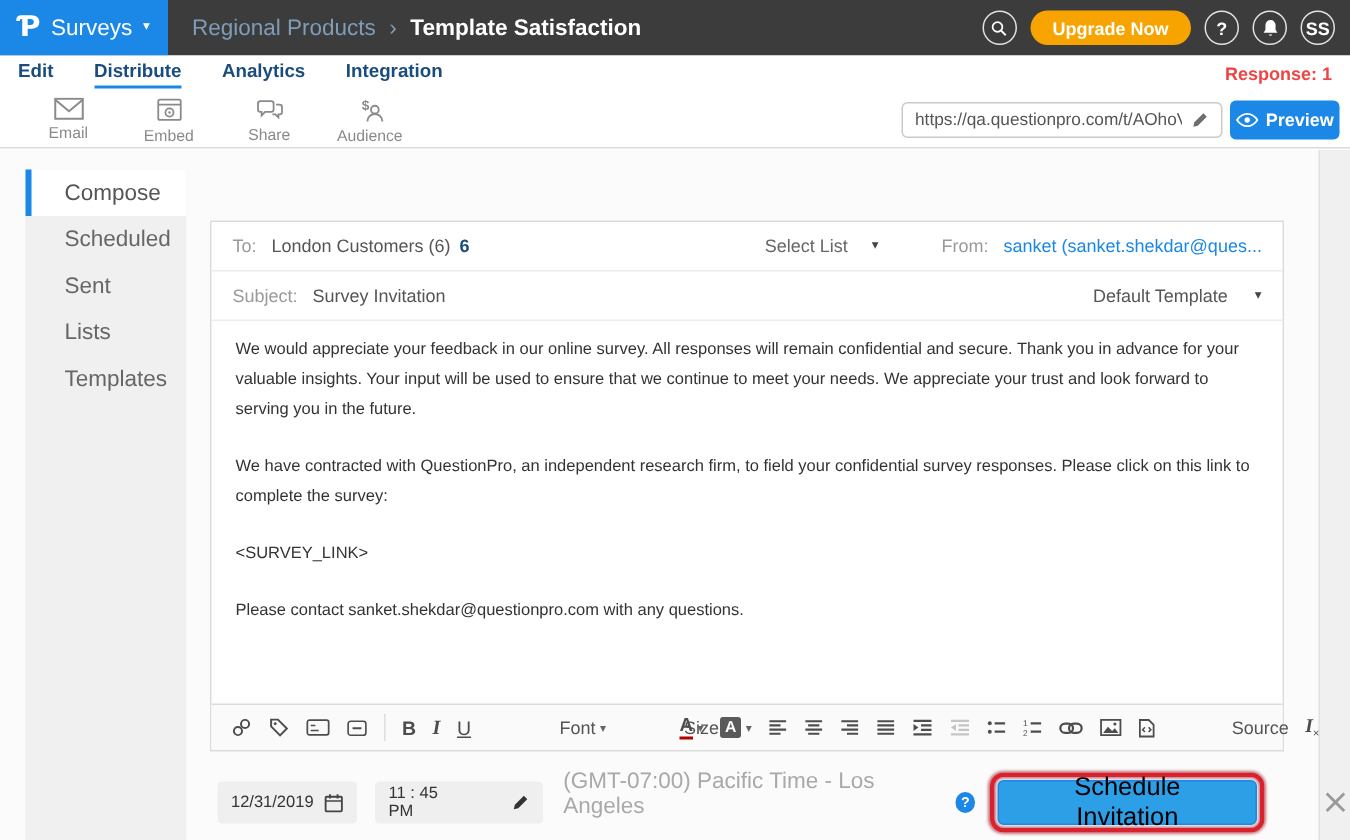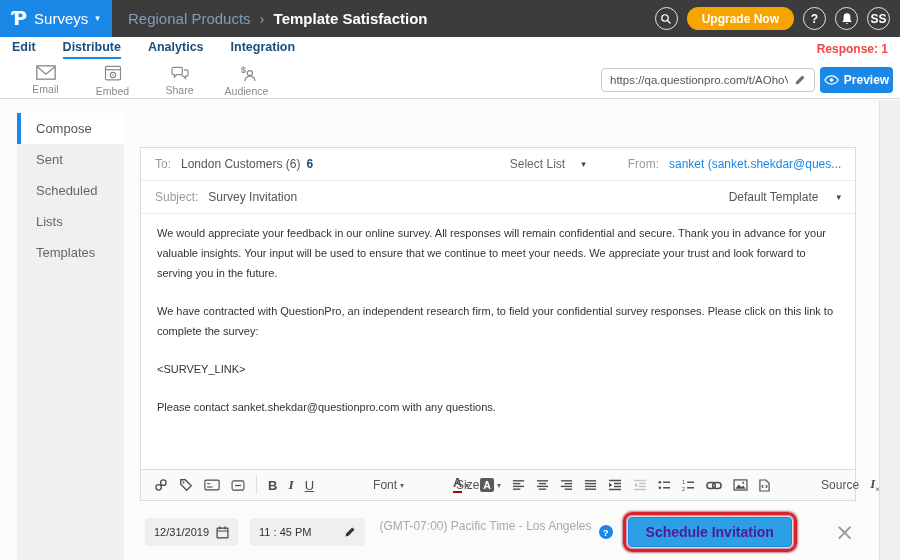--- a/index.html
+++ b/index.html
@@ -37,21 +37,21 @@
   .channel-label { font-size:10.5px; }
   .url-pill { position:absolute; right:85px; top:7px; width:214px; height:24px; background:#fff; border:1px solid #c9c9c9; border-radius:4px; display:flex; align-items:center; padding:0 8px; gap:6px; }
   .url-text { flex:1; font-size:11.5px; color:#555; white-space:nowrap; overflow:hidden; }
   .preview-btn { position:absolute; right:7px; top:6px; height:26px; width:73px; border:none; border-radius:4px; background:#1b87e6; color:#fff; font-size:12px; font-weight:bold; font-family:inherit; display:flex; align-items:center; justify-content:center; gap:5px; cursor:pointer; }
 
   
   .content { position:absolute; top:100px; left:0; right:0; bottom:0; background:#fbfbfb; }
   .scroll-strip { position:absolute; top:0; right:0; bottom:0; width:21px; background:#f0f0f0; border-left:1px solid #e2e2e2; }
 
   .sidebar { position:absolute; left:17px; top:13px; width:107px; bottom:0; background:#f0f0f0; }
-  .side-item { height:31px; display:flex; align-items:center; padding-left:15px; font-size:13px; color:#666; cursor:pointer; border-left:4px solid transparent; }
+  .side-item { height:31px; display:flex; align-items:center; padding-left:22px; font-size:15px; color:#666; cursor:pointer; border-left:4px solid transparent; }
   .side-item.active { background:#fff; color:#555; border-left-color:#1b87e6; }
 
   .panel { position:absolute; left:140px; top:47px; width:716px; height:354px; background:#fff; border:1px solid #dcdcdc; display:flex; flex-direction:column; }
   .row { display:flex; align-items:center; height:33px; border-bottom:1px solid #ebebeb; padding:0 14px; font-size:12px; flex:none; }
   .lbl { color:#9a9a9a; margin-right:10px; }
   .val { color:#555; }
   .to-count { color:#1a4d7c; font-weight:bold; margin-left:6px; }
   .right-group { margin-left:auto; display:flex; align-items:center; }
   .select-list { display:flex; align-items:center; gap:16px; color:#666; margin-right:42px; cursor:pointer; }
   .from-val { color:#1b87e6; max-width:172px; white-space:nowrap; overflow:hidden; }
@@ -75,24 +75,24 @@
   .divider { width:1px; height:18px; background:#ddd; flex:none; }
   .rf { font-family:"Liberation Serif",serif; font-style:italic; font-weight:bold; font-size:13px; }
   .rf sub { font-size:8px; font-style:normal; }
   .font-dd { width:72px; justify-content:space-between; display:flex; }
   .size-dd { width:34px; justify-content:space-between; display:flex; }
 
   
   .schedule-row { position:absolute; left:145px; top:412px; display:flex; align-items:center; }
   .pill-input { background:#efefef; border-radius:3px; height:28px; display:flex; align-items:center; padding:0 9px; gap:7px; font-size:11px; color:#333; cursor:pointer; }
   .time-input { margin-left:12px;gap:33px; }
-  .tz { margin:0 7px 12px 14px; font-size:12px; color:#a9a9a9; }
+  .tz { margin:0 7px 12px 14px; font-size:15px; color:#a9a9a9; }
   .help-badge { width:14px; height:14px; border-radius:50%; background:#1b87e6; color:#fff; font-size:9.5px; font-weight:bold; display:flex; align-items:center; justify-content:center; cursor:pointer; }
   .ring { margin-left:10px; border:3px solid #d8232f; border-radius:9px; padding:2px; box-shadow:0 0 2px 1px rgba(140,10,25,.55), inset 0 0 2px 1px rgba(140,10,25,.55); }
-  .schedule-btn { height:30px; padding:0 17px; background:#2d9fe6; border:1px solid #1b87e6; border-radius:4px; color:#4c1d95; font-size:14px; font-weight:bold; font-family:inherit; display:flex; align-items:center; cursor:pointer; }
+  .schedule-btn { height:30px; padding:0 17px; background:#2d9fe6; border:1px solid #1b87e6; border-radius:4px; color:#000000; font-size:17px; font-weight:normal; font-family:inherit; display:flex; align-items:center; cursor:pointer; }
   .close-x { margin-left:38px; font-family:"DejaVu Sans",sans-serif; font-size:23px; color:#9a9a9a; cursor:pointer; line-height:1; }
 </style>
 </head>
 <body>
 
 <div class="app">
 
   <div class="topbar">
     <div class="logo-block">
       <span class="logo-glyph">Ƥ</span>
@@ -195,22 +195,22 @@
       </span>
       <span>Preview</span>
     </button>
   </div>
 
   <div class="content">
     <div class="scroll-strip"></div>
 
     <div class="sidebar">
       <div class="side-item active">Compose</div>
+      <div class="side-item">Scheduled</div>
       <div class="side-item">Sent</div>
-      <div class="side-item">Scheduled</div>
       <div class="side-item">Lists</div>
       <div class="side-item">Templates</div>
     </div>
 
     <div class="panel">
 
       <div class="row">
         <span class="lbl">To:</span>
         <span class="val">London Customers (6)</span>
         <span class="to-count">6</span>

